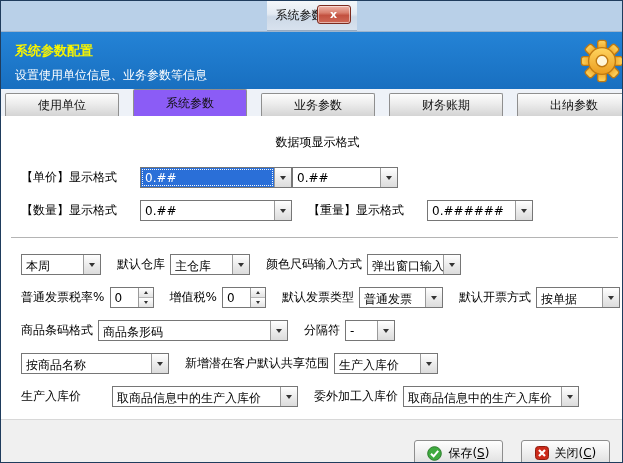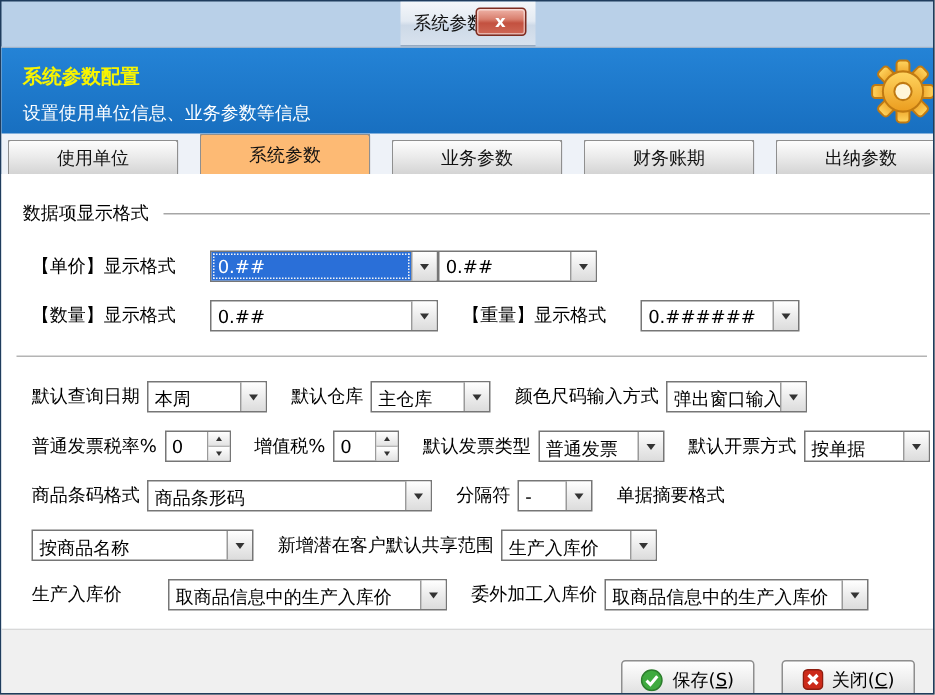--- a/index.html
+++ b/index.html
@@ -35,24 +35,24 @@
   .header-sub { font-size:12px; color:#fff; }
   .gear { position:absolute; right:13px; top:6px; width:46px; height:46px; }
   
   .tabs { flex:0 0 27px; display:flex; align-items:flex-end; padding:0 7px; gap:14px;margin-left:13px; }
   .tab {
     flex:1; height:23px; font-size:12px; color:#111; cursor:default;
     background:linear-gradient(#fdfdfd, #ececec 45%, #d4d4d4);
     border:1px solid #8f8f8f; border-bottom:none; border-radius:2px 2px 0 0;
     display:flex; align-items:center; justify-content:center;
   }
-  .tab.active { height:27px; background:#fdba74; position:relative; z-index:2; }
+  .tab.active { height:27px; background:#8b5cf6; position:relative; z-index:2; }
   
   .content { flex:1; background:#fff; padding:12px 10px 0 10px; font-size:12px; color:#000; position:relative; z-index:1; }
-  .group-head { display:flex; align-items:center; margin:6px 8px 16px 20px; }
+  .group-head { display:flex; align-items:center; margin:6px 8px 16px 20px;flex-direction:column; }
   .group-line { flex:1; height:1px; background:#a6a6a6; margin-left:10px; }
   .row { display:flex; align-items:center; margin:0 8px 12px 26px; white-space:nowrap; }
   .row .lbl { margin-right:5px; }
   .g { margin-left:16px; }
   .sep { height:1px; background:#b4b4b4; margin:16px 10px 16px 16px; }
   
   .combo { display:inline-flex; height:21px; border:1px solid #767676; background:#fff; vertical-align:middle; }
   .combo-text { flex:1; padding:3px 4px 0; font-size:12px; overflow:hidden; white-space:nowrap; }
   .combo-btn {
     flex:0 0 17px; border-left:1px solid #9a9a9a;
@@ -172,21 +172,20 @@
         <span class="lbl g" style="width:114px">【重量】显示格式</span>
         <span class="combo w106">
           <span class="combo-text">0.######</span>
           <span class="combo-btn"></span>
         </span>
       </div>
 
       <div class="sep"></div>
 
       <div class="row">
-        <span class="lbl">默认查询日期</span>
         <span class="combo w80">
           <span class="combo-text">本周</span>
           <span class="combo-btn"></span>
         </span>
         <span class="lbl g">默认仓库</span>
         <span class="combo w80">
           <span class="combo-text">主仓库</span>
           <span class="combo-btn"></span>
         </span>
         <span class="lbl g">颜色尺码输入方式</span>
@@ -229,21 +228,20 @@
         <span class="lbl">商品条码格式</span>
         <span class="combo w190">
           <span class="combo-text">商品条形码</span>
           <span class="combo-btn"></span>
         </span>
         <span class="lbl g">分隔符</span>
         <span class="combo w50">
           <span class="combo-text">-</span>
           <span class="combo-btn"></span>
         </span>
-        <span class="lbl g">单据摘要格式</span>
       </div>
 
       <div class="row">
         <span class="combo w148">
           <span class="combo-text">按商品名称</span>
           <span class="combo-btn"></span>
         </span>
         <span class="lbl g">新增潜在客户默认共享范围</span>
         <span class="combo w104">
           <span class="combo-text">生产入库价</span>

